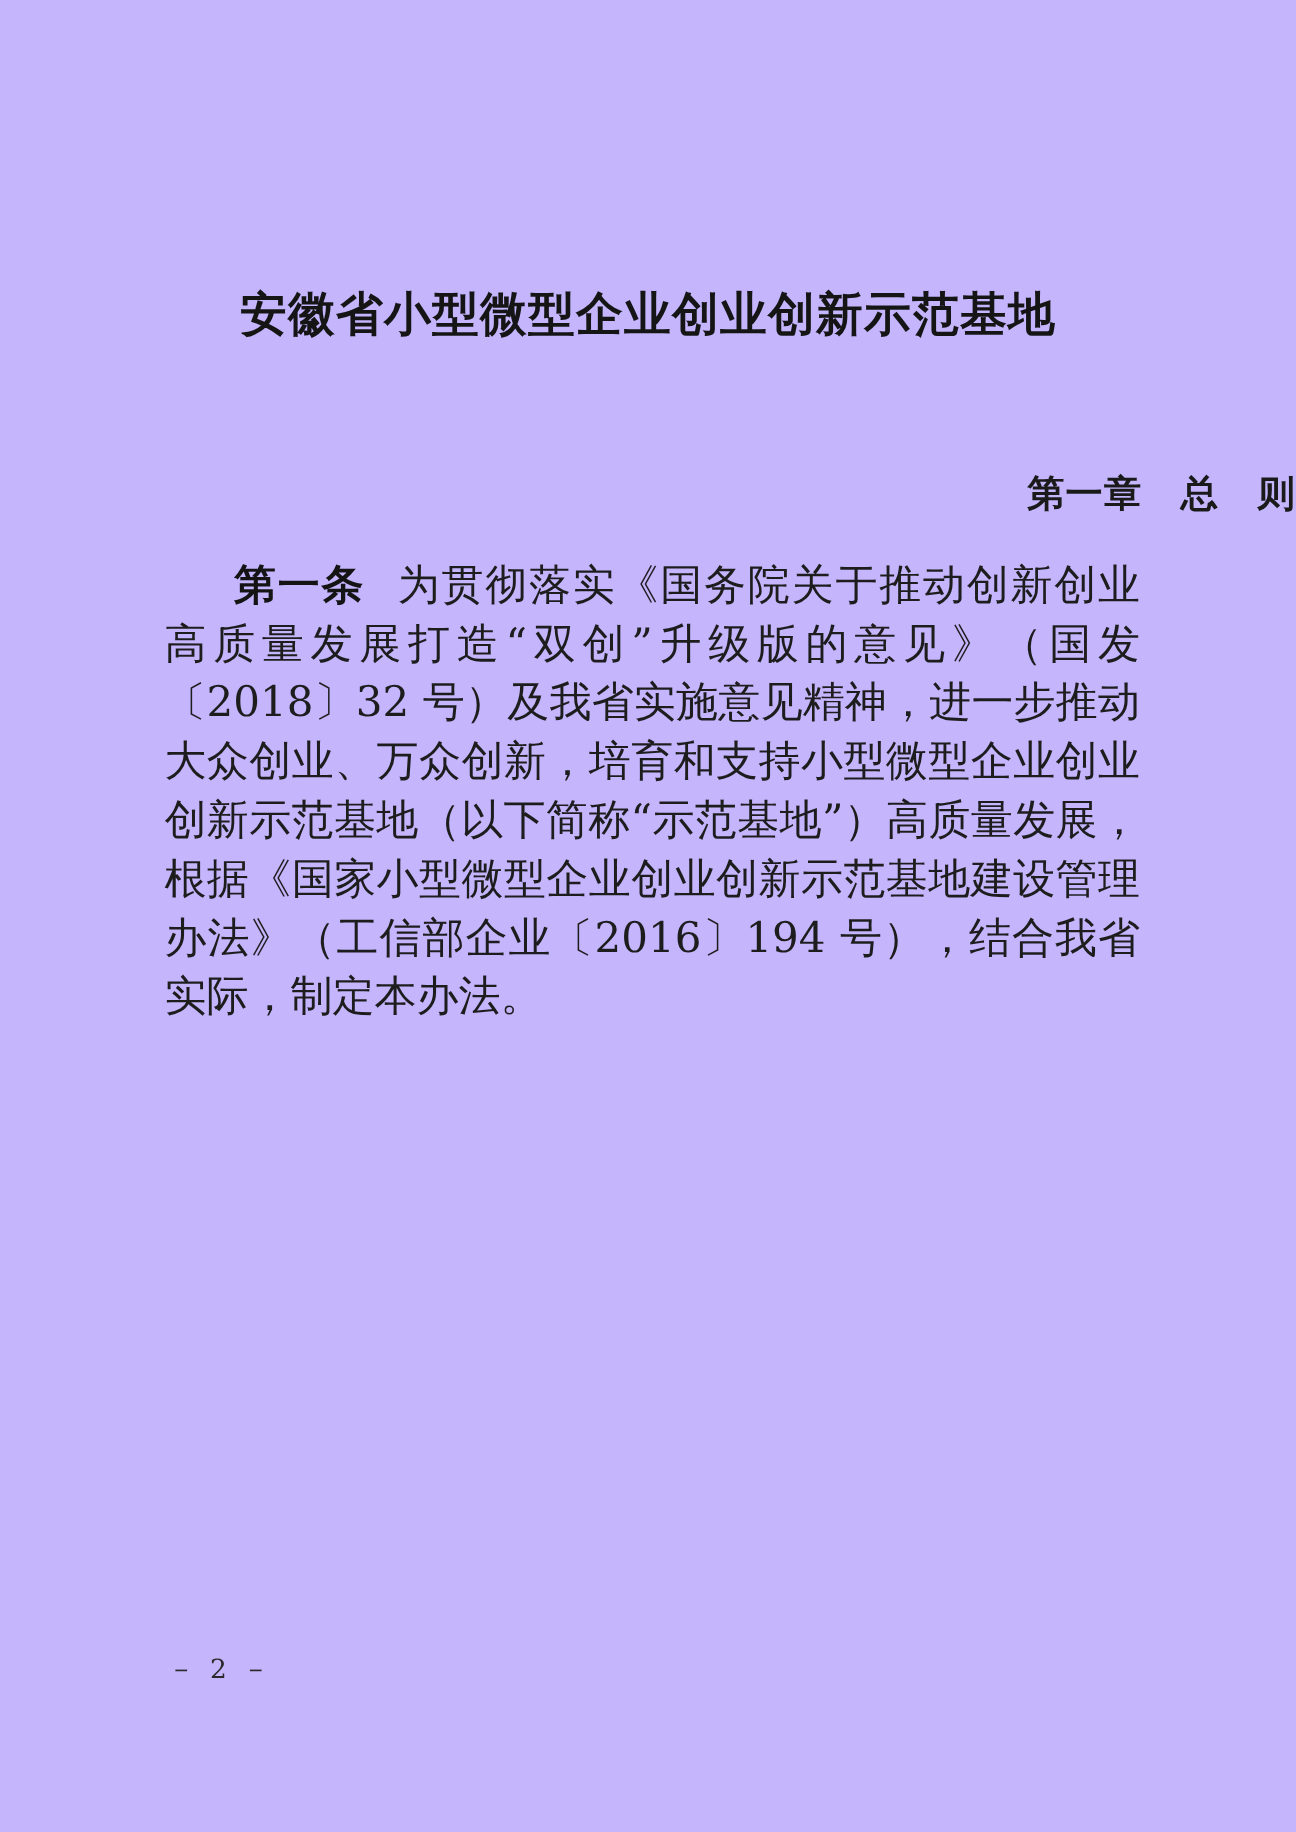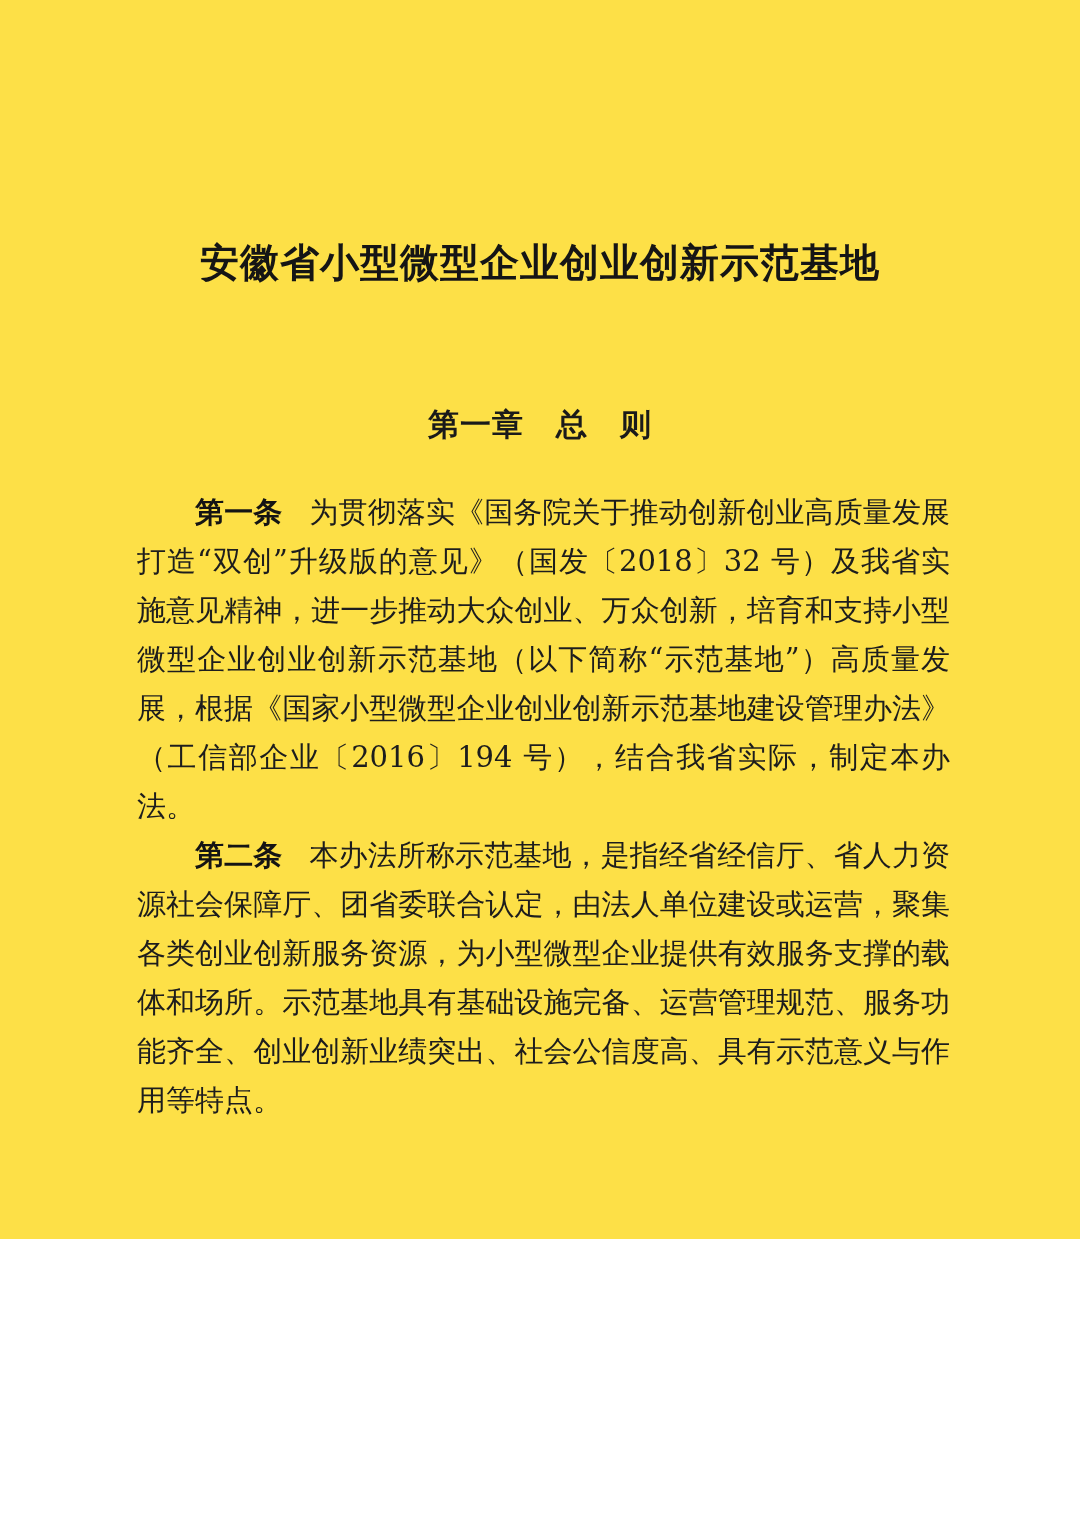--- a/index.html
+++ b/index.html
@@ -3,22 +3,22 @@
 <meta charset="utf-8">
 <style>
   html, body {
     margin: 0;
     padding: 0;
     background: #ffffff;
   }
   .page {
     position: relative;
     width: 1080px;
-    height: 1239px;
-    background: #fde047;
+    height: 1527px;
+    background: #c4b5fd;
     color: #1c1c1c;
     overflow: hidden;
   }
   .doc-title {
     position: absolute;
     top: 232px;
     left: 0;
     right: 0;
     margin: 0;
     text-align: center;
@@ -30,36 +30,36 @@
     color: #151515;
   }
   .title-line {
     display: block;
   }
   .chapter-heading {
     position: absolute;
     top: 392px;
     left: 0;
     right: 0;
-    margin: 12px;
-    text-align: center;
+    margin: 0;
+    text-align: right;
     font-family: "DejaVu Sans", "Liberation Sans", sans-serif;
     font-weight: 700;
     font-size: 31px;
     line-height: 40px;
     letter-spacing: 1px;
     color: #1a1a1a;
   }
   .doc-body {
     position: absolute;
-    top: 488px;
+    top: 464px;
     left: 137px;
     width: 813px;
     font-family: "DejaVu Serif", "Liberation Serif", serif;
-    font-size: 29px;
+    font-size: 35px;
     line-height: 49px;
     text-align: justify;
     text-justify: inter-ideograph;
     color: #1d1d1d;
   }
   .article {
     margin: 0;
     text-indent: 58px;
   }
   .article-label {
@@ -88,22 +88,19 @@
   </h1>
 
   <h2 class="chapter-heading">第一章　总　则</h2>
 
   <div class="doc-body">
 
     <p class="article">
       <span class="article-label">第一条</span><span>为贯彻落实《国务院关于推动创新创业高质量发展打造“双创”升级版的意见》（国发〔2018〕32 号）及我省实施意见精神，进一步推动大众创业、万众创新，培育和支持小型微型企业创业创新示范基地（以下简称“示范基地”）高质量发展，根据《国家小型微型企业创业创新示范基地建设管理办法》（工信部企业〔2016〕194 号），结合我省实际，制定本办法。</span>
     </p>
 
-    <p class="article">
-      <span class="article-label">第二条</span><span>本办法所称示范基地，是指经省经信厅、省人力资源社会保障厅、团省委联合认定，由法人单位建设或运营，聚集各类创业创新服务资源，为小型微型企业提供有效服务支撑的载体和场所。示范基地具有基础设施完备、运营管理规范、服务功能齐全、创业创新业绩突出、社会公信度高、具有示范意义与作用等特点。</span>
-    </p>
 
 
   </div>
 
   <div class="page-number">－ 2 －</div>
 
 </div>
 
 </body></html>

